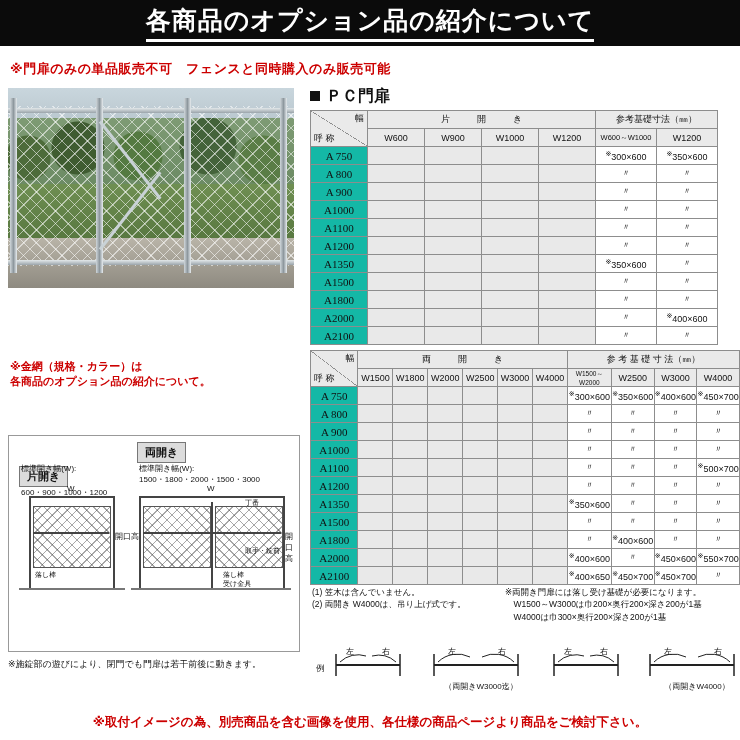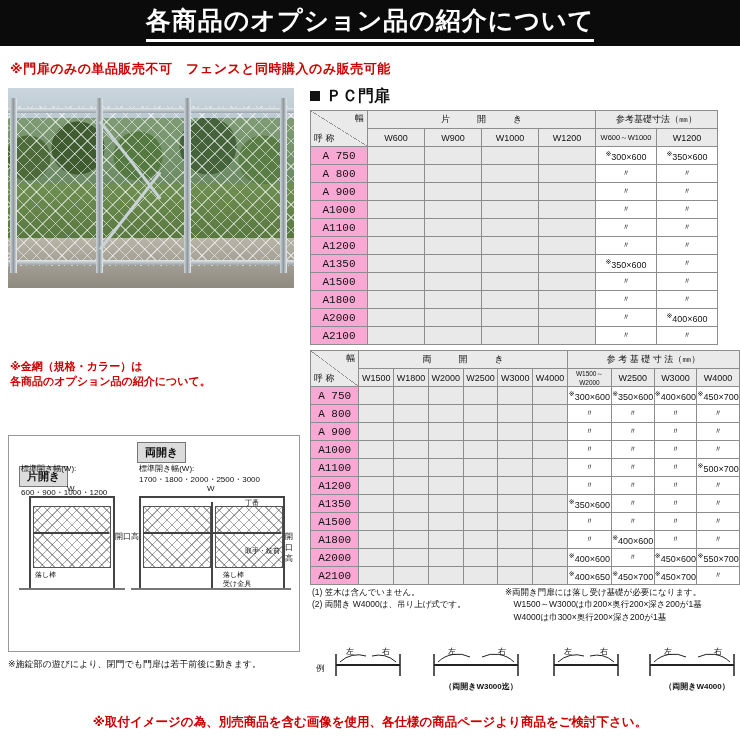--- a/index.html
+++ b/index.html
@@ -85,40 +85,40 @@
 
   table.spec{
     position:absolute;border-collapse:collapse;background:#fff;
     font-size:9px;color:#111;
   }
   table.spec td,table.spec th{
     border:1px solid #8d8d8d;text-align:center;vertical-align:middle;
     padding:0;height:17px;font-weight:normal;
   }
   table.spec .hd{background:#eaeaea;font-size:9px;}
-  table.spec .name{width:56px;background:#f9a8d4;font-size:11px;
-    font-family:Liberation Mono, monospace;}
+  table.spec .name{width:56px;background:#14b8a6;font-size:11px;
+    font-family:Liberation Serif, serif;}
   table.spec .cell{background:#e9e9e9;}
   table.spec .white{background:#ffffff;}
   .corner{position:relative;}
   .corner .slash{position:absolute;left:0;top:0;width:100%;height:100%;
     background:linear-gradient(to top right,transparent 49.4%,#8d8d8d 49.4%,#8d8d8d 50.6%,transparent 50.6%);}
   .corner .t1{position:absolute;right:3px;top:1px;}
   .corner .t2{position:absolute;left:3px;bottom:1px;}
   .sup{font-size:7px;vertical-align:super;}
 
   
   .fn{position:absolute;font-size:8.5px;line-height:1.45;color:#111;}
   #fn-left{left:312px;top:586px;width:200px;}
   #fn-right{left:505px;top:586px;width:230px;}
   #fn-order{left:312px;top:630px;width:420px;}
 
   .examples{position:absolute;left:330px;top:648px;width:400px;height:48px;}
   .ex{position:absolute;font-size:8px;text-align:center;}
-  .ex .cap{position:absolute;bottom:-2px;left:50%;transform:translateX(-50%);white-space:nowrap;font-size:8px;font-weight:bold;}
+  .ex .cap{position:absolute;bottom:-2px;left:50%;transform:translateX(-50%);white-space:nowrap;font-size:8px;}
   .ex svg{display:block;}
 
   .footer-red{
     position:absolute;left:0;top:714px;width:740px;text-align:center;
     color:#cc0000;font-size:12.5px;font-weight:bold;
     font-family:"DejaVu Sans","Liberation Sans",sans-serif;
   }
 </style>
 </head>
 <body>
@@ -154,21 +154,21 @@
     <div>各商品のオプション品の紹介について。</div>
   </div>
 
   <div class="diagram">
     <div class="lbl" style="left:10px;top:6px;margin-top:24px;">片開き</div>
     <div class="lbl" style="left:128px;top:6px;">両開き</div>
 
     <div class="cap" style="left:12px;top:28px;">標準開き幅(W):</div>
     <div class="cap" style="left:12px;top:52px;">600・900・1000・1200</div>
     <div class="cap" style="left:130px;top:28px;">標準開き幅(W):</div>
-    <div class="cap" style="left:130px;top:39px;">1700・1800・2000・2500・3000</div>
+    <div class="cap" style="left:130px;top:39px;">1500・1800・2000・1500・3000</div>
 
     <div class="hline" style="left:20px;top:60px;width:86px;"></div>
     <div class="dim" style="left:58px;top:48px;">W</div>
     <div class="vline" style="left:20px;top:60px;height:92px;"></div>
     <div class="vline" style="left:104px;top:60px;height:92px;"></div>
     <div class="panel" style="left:24px;top:70px;width:76px;height:60px;"></div>
     <div class="hline" style="left:24px;top:96px;width:76px;"></div>
     <div class="hline" style="left:10px;top:152px;width:106px;background:#777;"></div>
     <div class="dim" style="left:106px;top:95px;">開口高</div>
     <div class="ptr" style="left:26px;top:134px;">落し棒</div>

